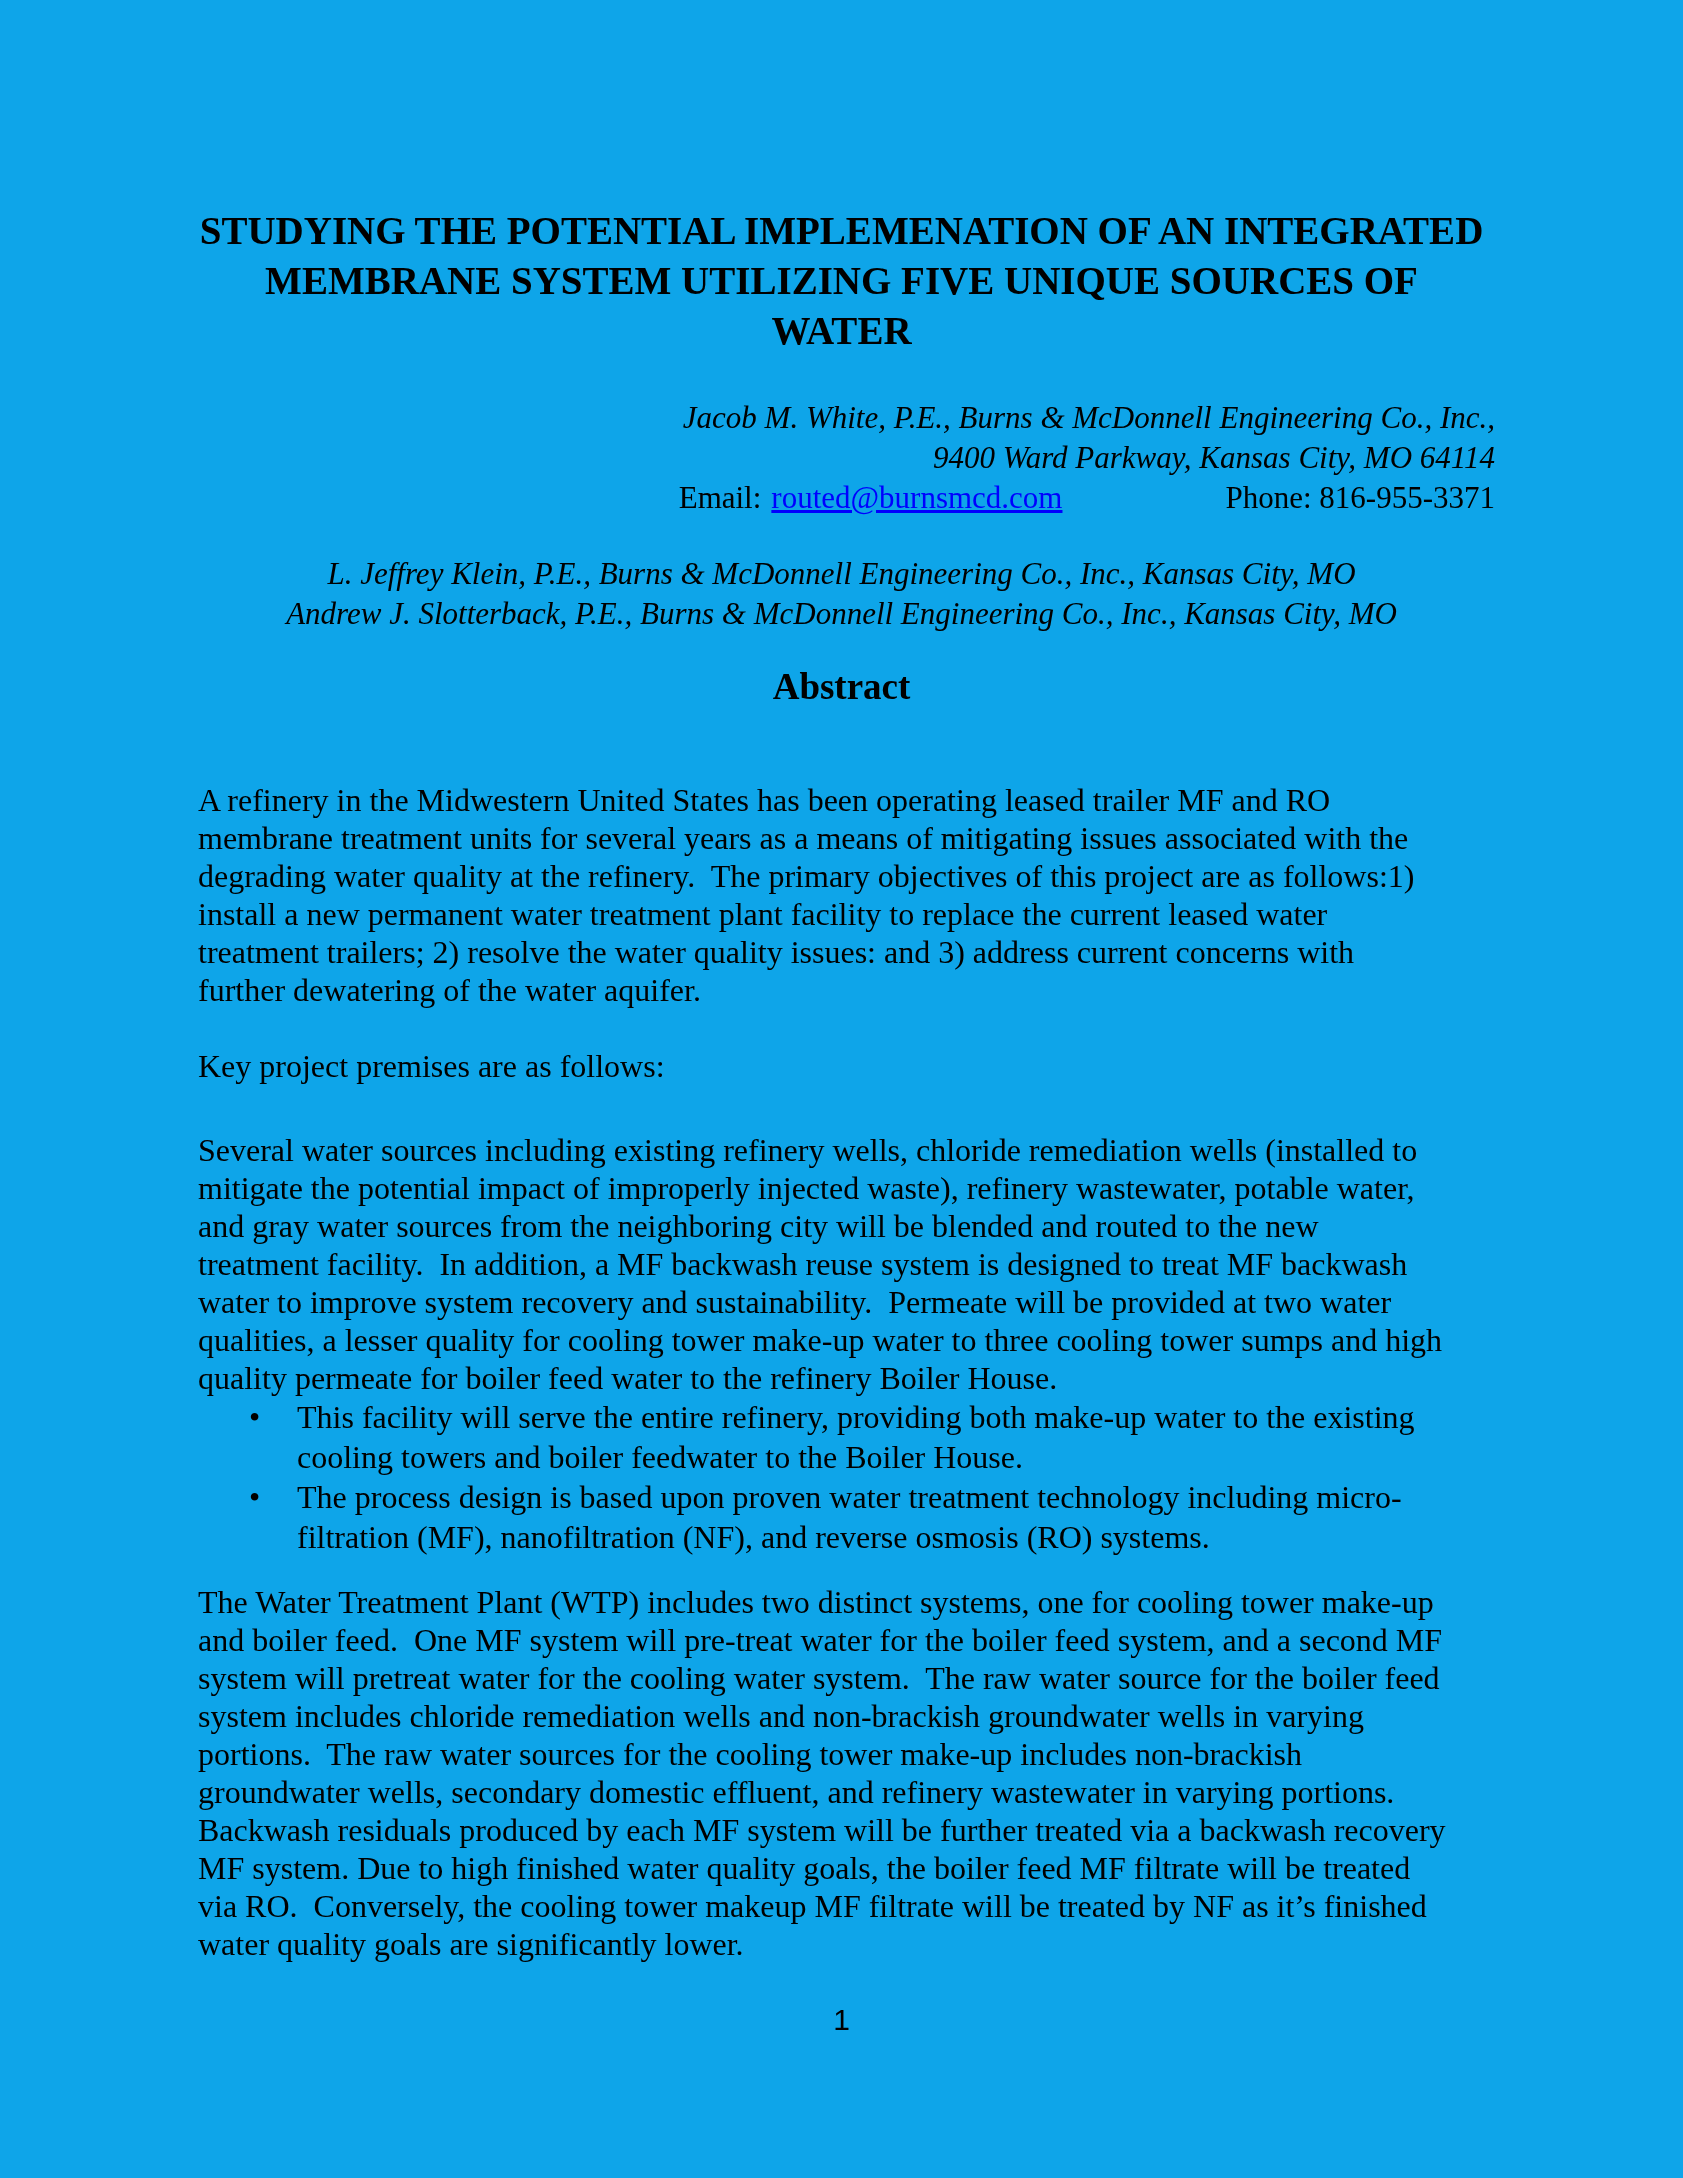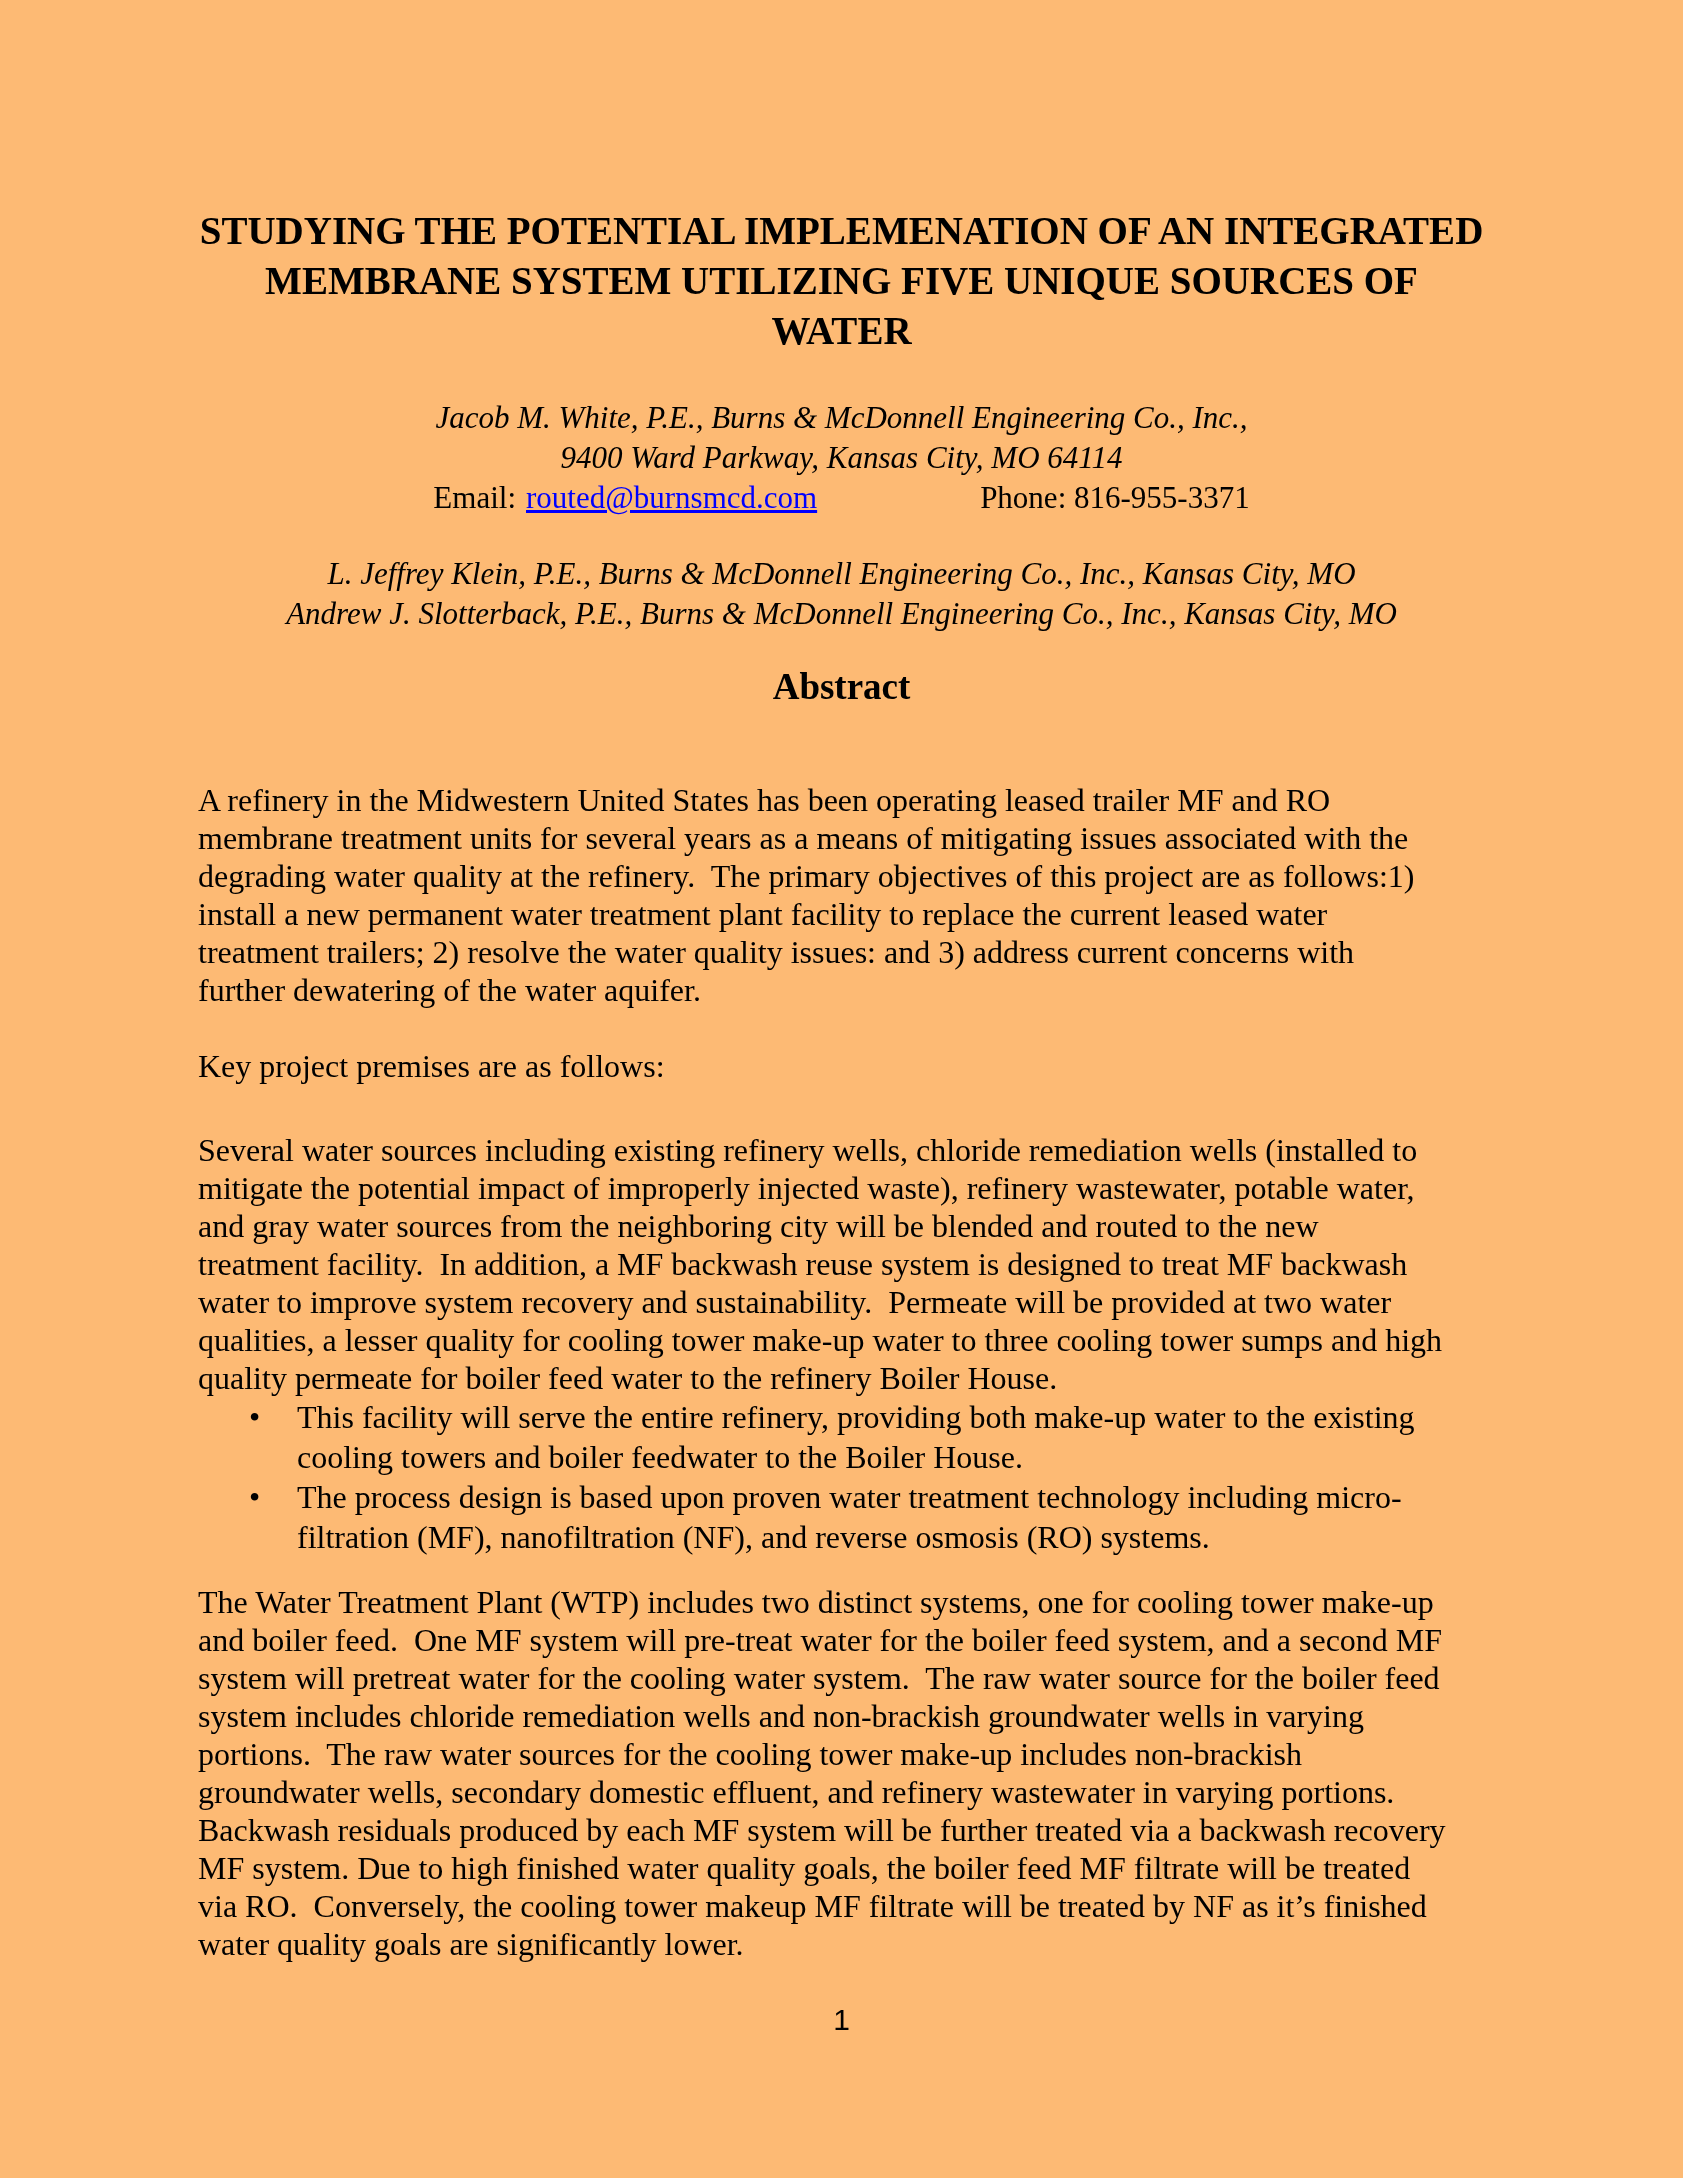--- a/index.html
+++ b/index.html
@@ -1,20 +1,20 @@
 <!DOCTYPE html>
 <html><head>
 <meta charset="utf-8">
 <style>
   html, body { margin: 0; padding: 0; background: #ffffff; }
   .page {
     position: relative;
     width: 1683px;
     height: 2178px;
-    background: #fdba74;
+    background: #0ea5e9;
     color: #000000;
     font-family: "Liberation Serif", serif;
     box-sizing: border-box;
     padding-top: 206px;
     overflow: hidden;
   }
   .lines { white-space: pre-wrap; }
   .centered {
     margin-left: 188px;
     width: 1307px;
@@ -22,21 +22,21 @@
   }
   .title {
     font-weight: bold;
     font-size: 39px;
     line-height: 50px;
   }
   .author-block {
     font-size: 31px;
     line-height: 40px;
   }
-  .author-block-1 { margin-top: 42px; }
+  .author-block-1 { margin-top: 42px; text-align: right; }
   .author-block-2 { margin-top: 36px; }
   .italic { font-style: italic; }
   .contact-line { font-style: normal; }
   .email-label { margin-right: 10px; }
   .phone { margin-left: 163px; }
   a.email-link {
     color: #0000FF;
     text-decoration: underline;
   }
   .abstract-heading {

